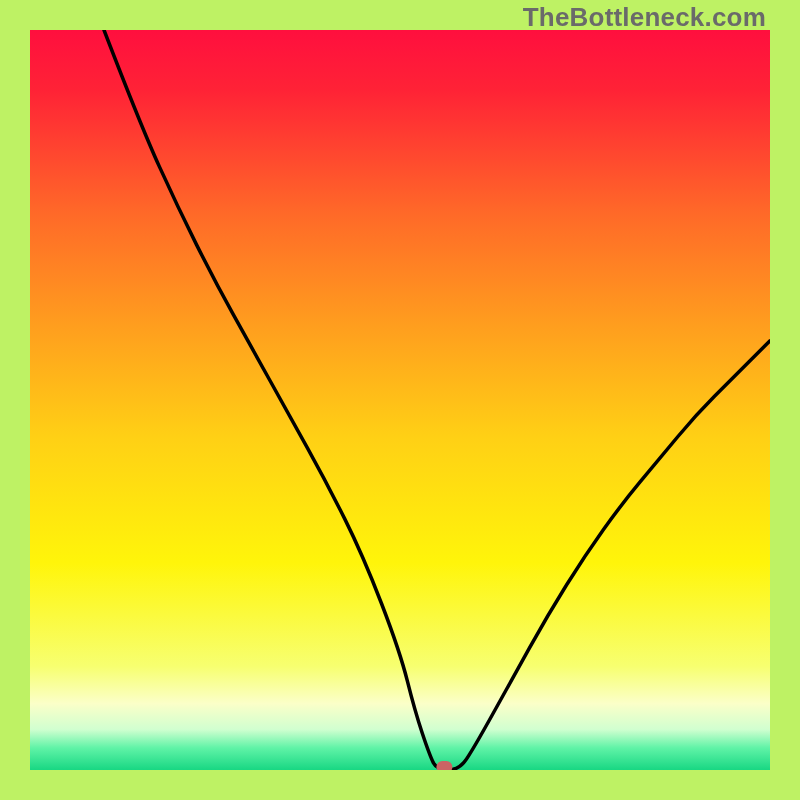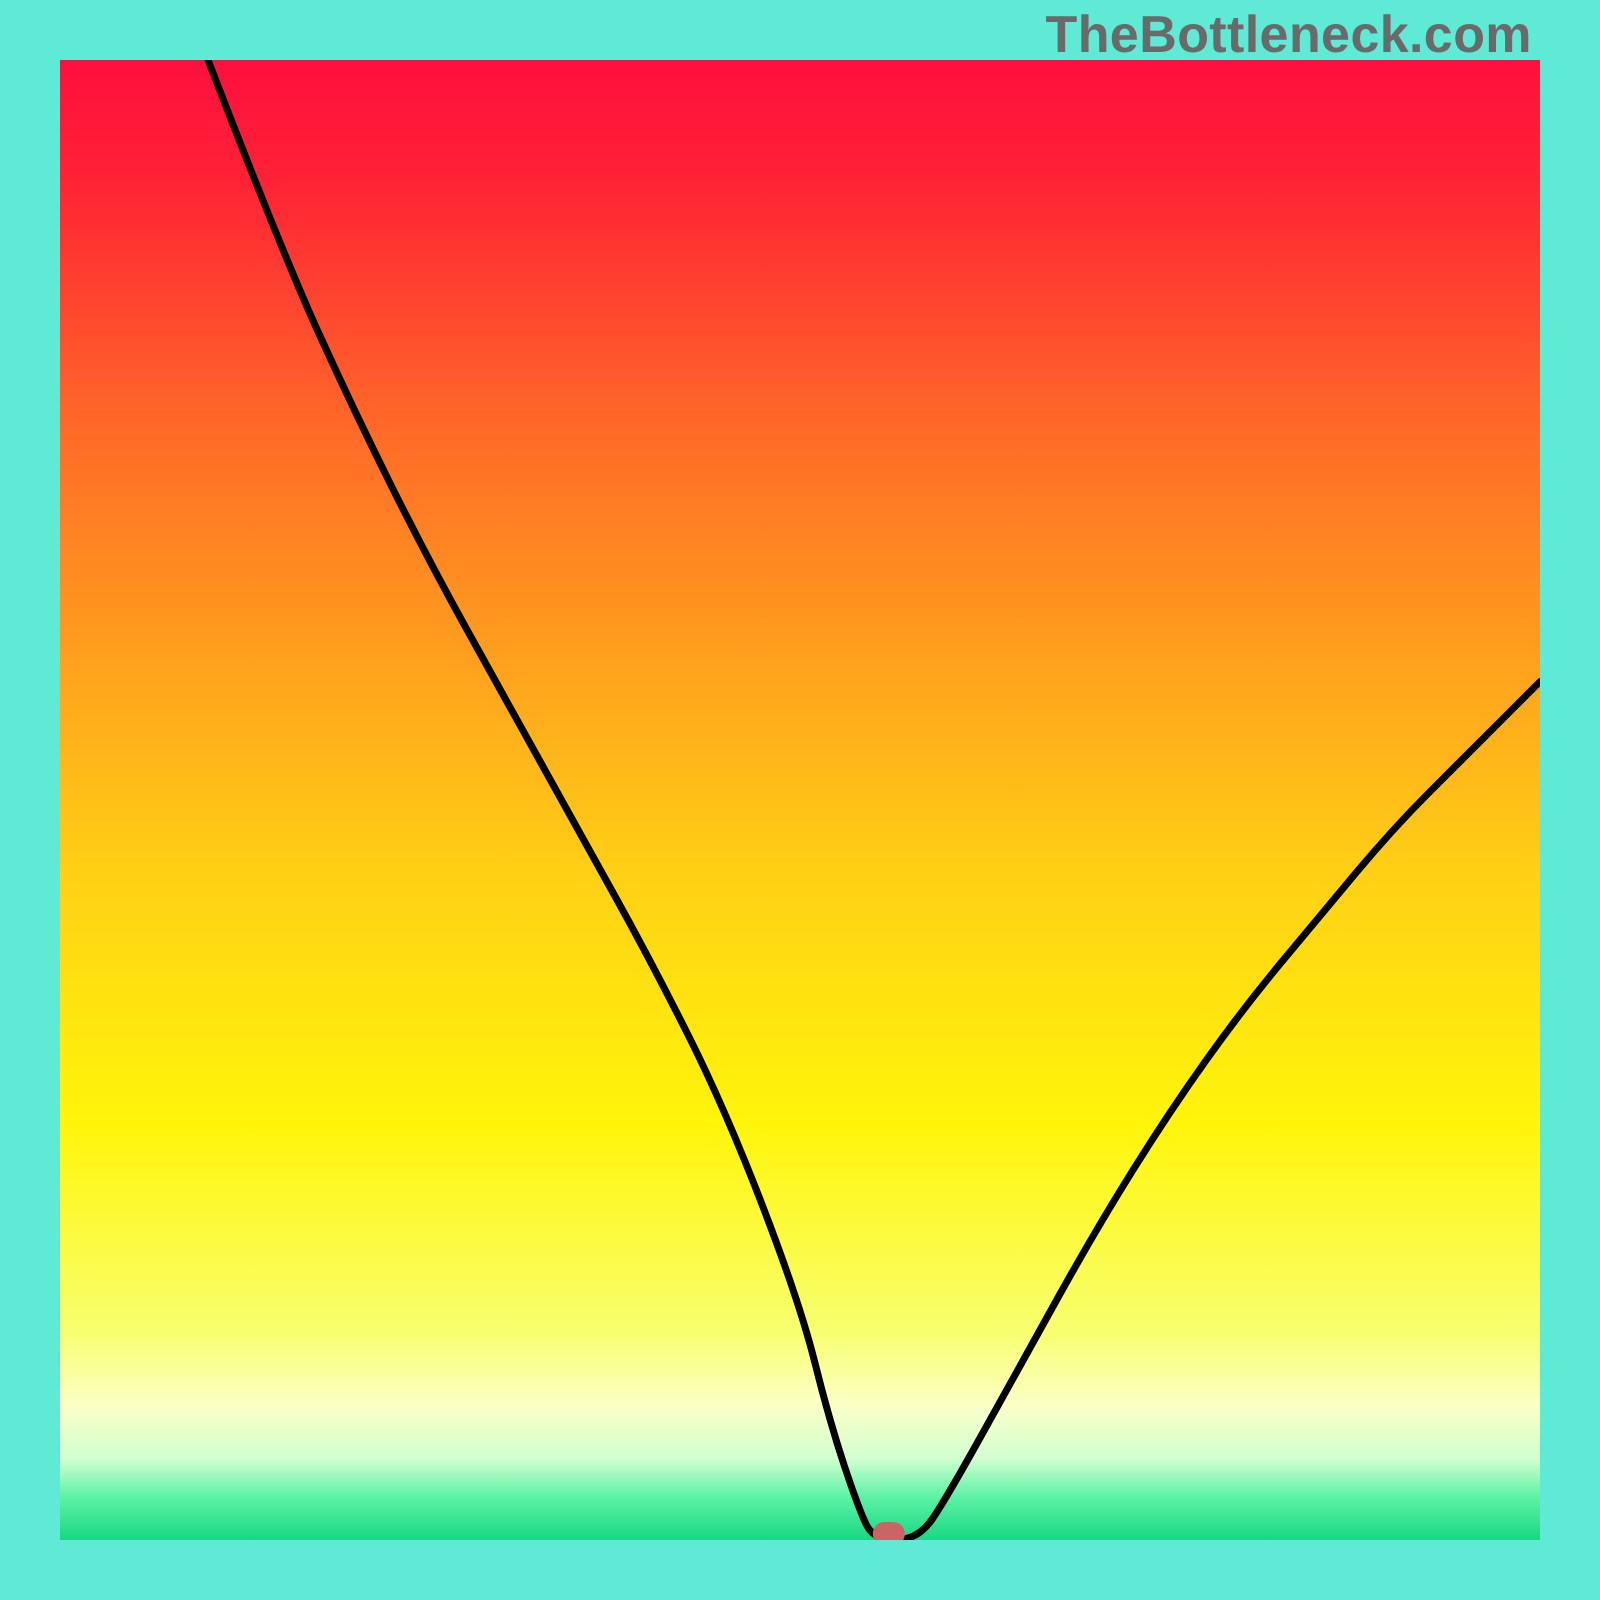--- a/index.html
+++ b/index.html
@@ -9,21 +9,21 @@
     height: 800px;
     background: #000;
     overflow: hidden;
   }
   .frame {
     position: absolute;
     left: 0;
     top: 0;
     width: 800px;
     height: 800px;
-    background: #5eead4;
+    background: #bef264;
   }
   .plot {
     position: absolute;
     left: 30px;
     top: 30px;
     width: 740px;
     height: 740px;
   }
   svg {
     position: absolute;

